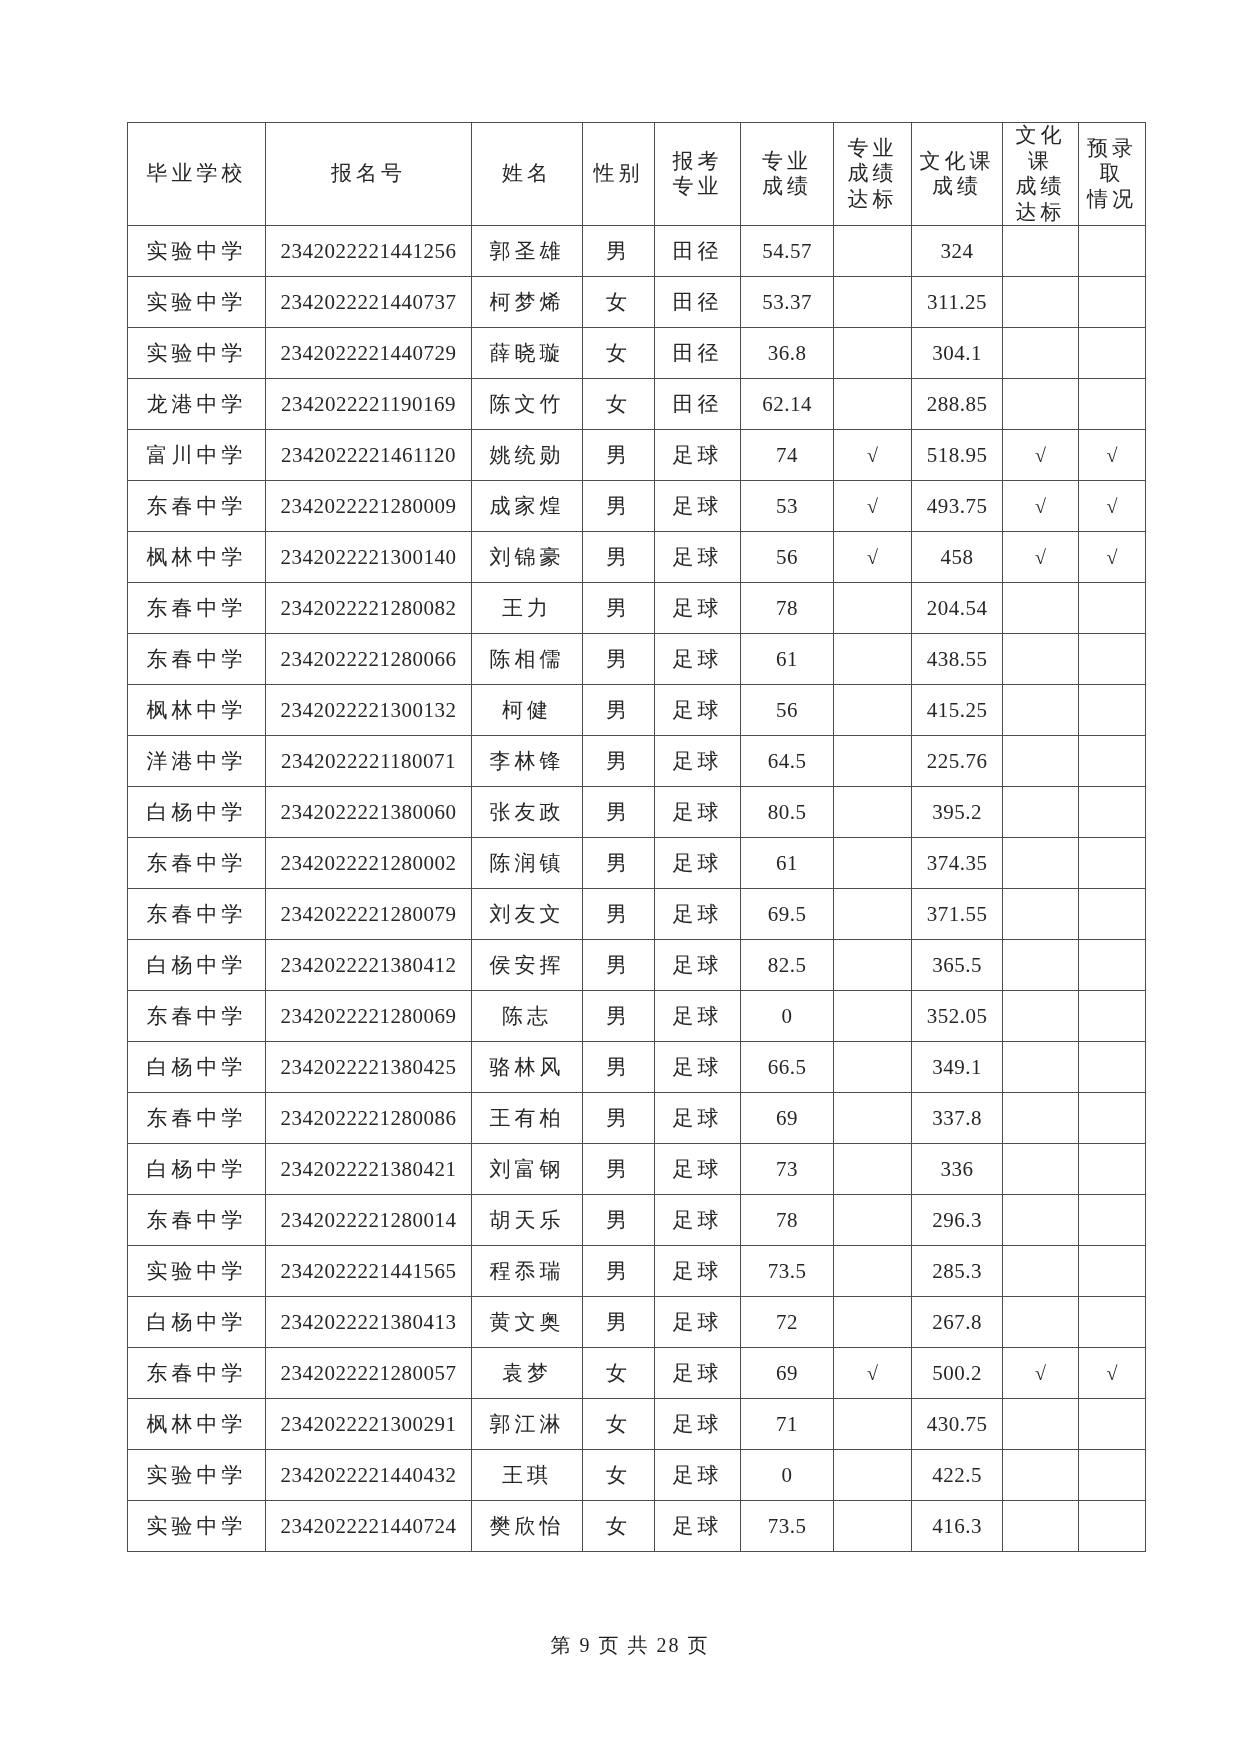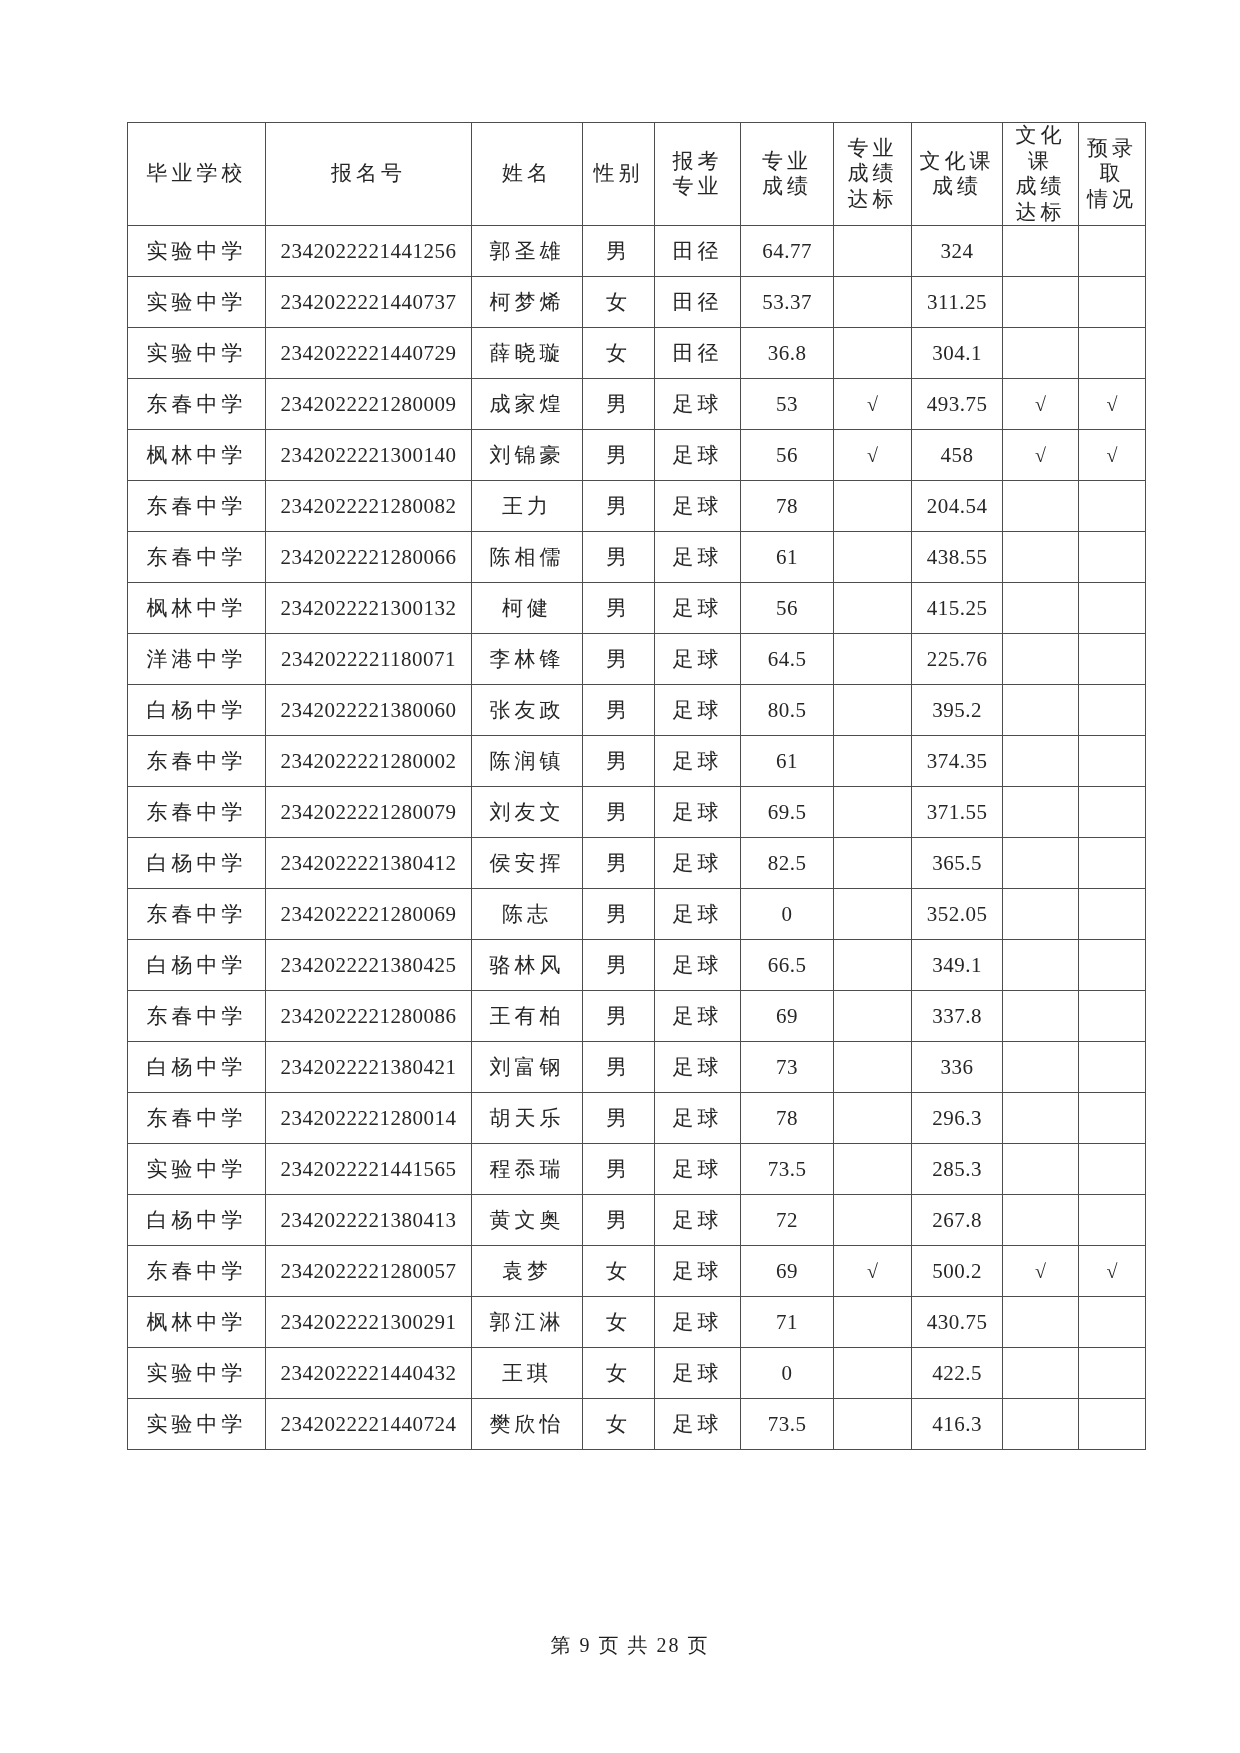--- a/index.html
+++ b/index.html
@@ -90,21 +90,21 @@
 情况</th>
       </tr>
     </thead>
     <tbody>
         <tr>
     <td class="cjk">实验中学</td>
     <td class="num">2342022221441256</td>
     <td class="cjk">郭圣雄</td>
     <td class="cjk">男</td>
     <td class="cjk">田径</td>
-    <td class="num">64.77</td>
+    <td class="num">54.57</td>
     <td class="check"></td>
     <td class="num">324</td>
     <td class="check"></td>
     <td class="check"></td>
   </tr>
         <tr>
     <td class="cjk">实验中学</td>
     <td class="num">2342022221440737</td>
     <td class="cjk">柯梦烯</td>
     <td class="cjk">女</td>
@@ -119,20 +119,44 @@
     <td class="cjk">实验中学</td>
     <td class="num">2342022221440729</td>
     <td class="cjk">薛晓璇</td>
     <td class="cjk">女</td>
     <td class="cjk">田径</td>
     <td class="num">36.8</td>
     <td class="check"></td>
     <td class="num">304.1</td>
     <td class="check"></td>
     <td class="check"></td>
+  </tr>
+        <tr>
+    <td class="cjk">龙港中学</td>
+    <td class="num">2342022221190169</td>
+    <td class="cjk">陈文竹</td>
+    <td class="cjk">女</td>
+    <td class="cjk">田径</td>
+    <td class="num">62.14</td>
+    <td class="check"></td>
+    <td class="num">288.85</td>
+    <td class="check"></td>
+    <td class="check"></td>
+  </tr>
+        <tr>
+    <td class="cjk">富川中学</td>
+    <td class="num">2342022221461120</td>
+    <td class="cjk">姚统勋</td>
+    <td class="cjk">男</td>
+    <td class="cjk">足球</td>
+    <td class="num">74</td>
+    <td class="check">√</td>
+    <td class="num">518.95</td>
+    <td class="check">√</td>
+    <td class="check">√</td>
   </tr>
         <tr>
     <td class="cjk">东春中学</td>
     <td class="num">2342022221280009</td>
     <td class="cjk">成家煌</td>
     <td class="cjk">男</td>
     <td class="cjk">足球</td>
     <td class="num">53</td>
     <td class="check">√</td>
     <td class="num">493.75</td>

